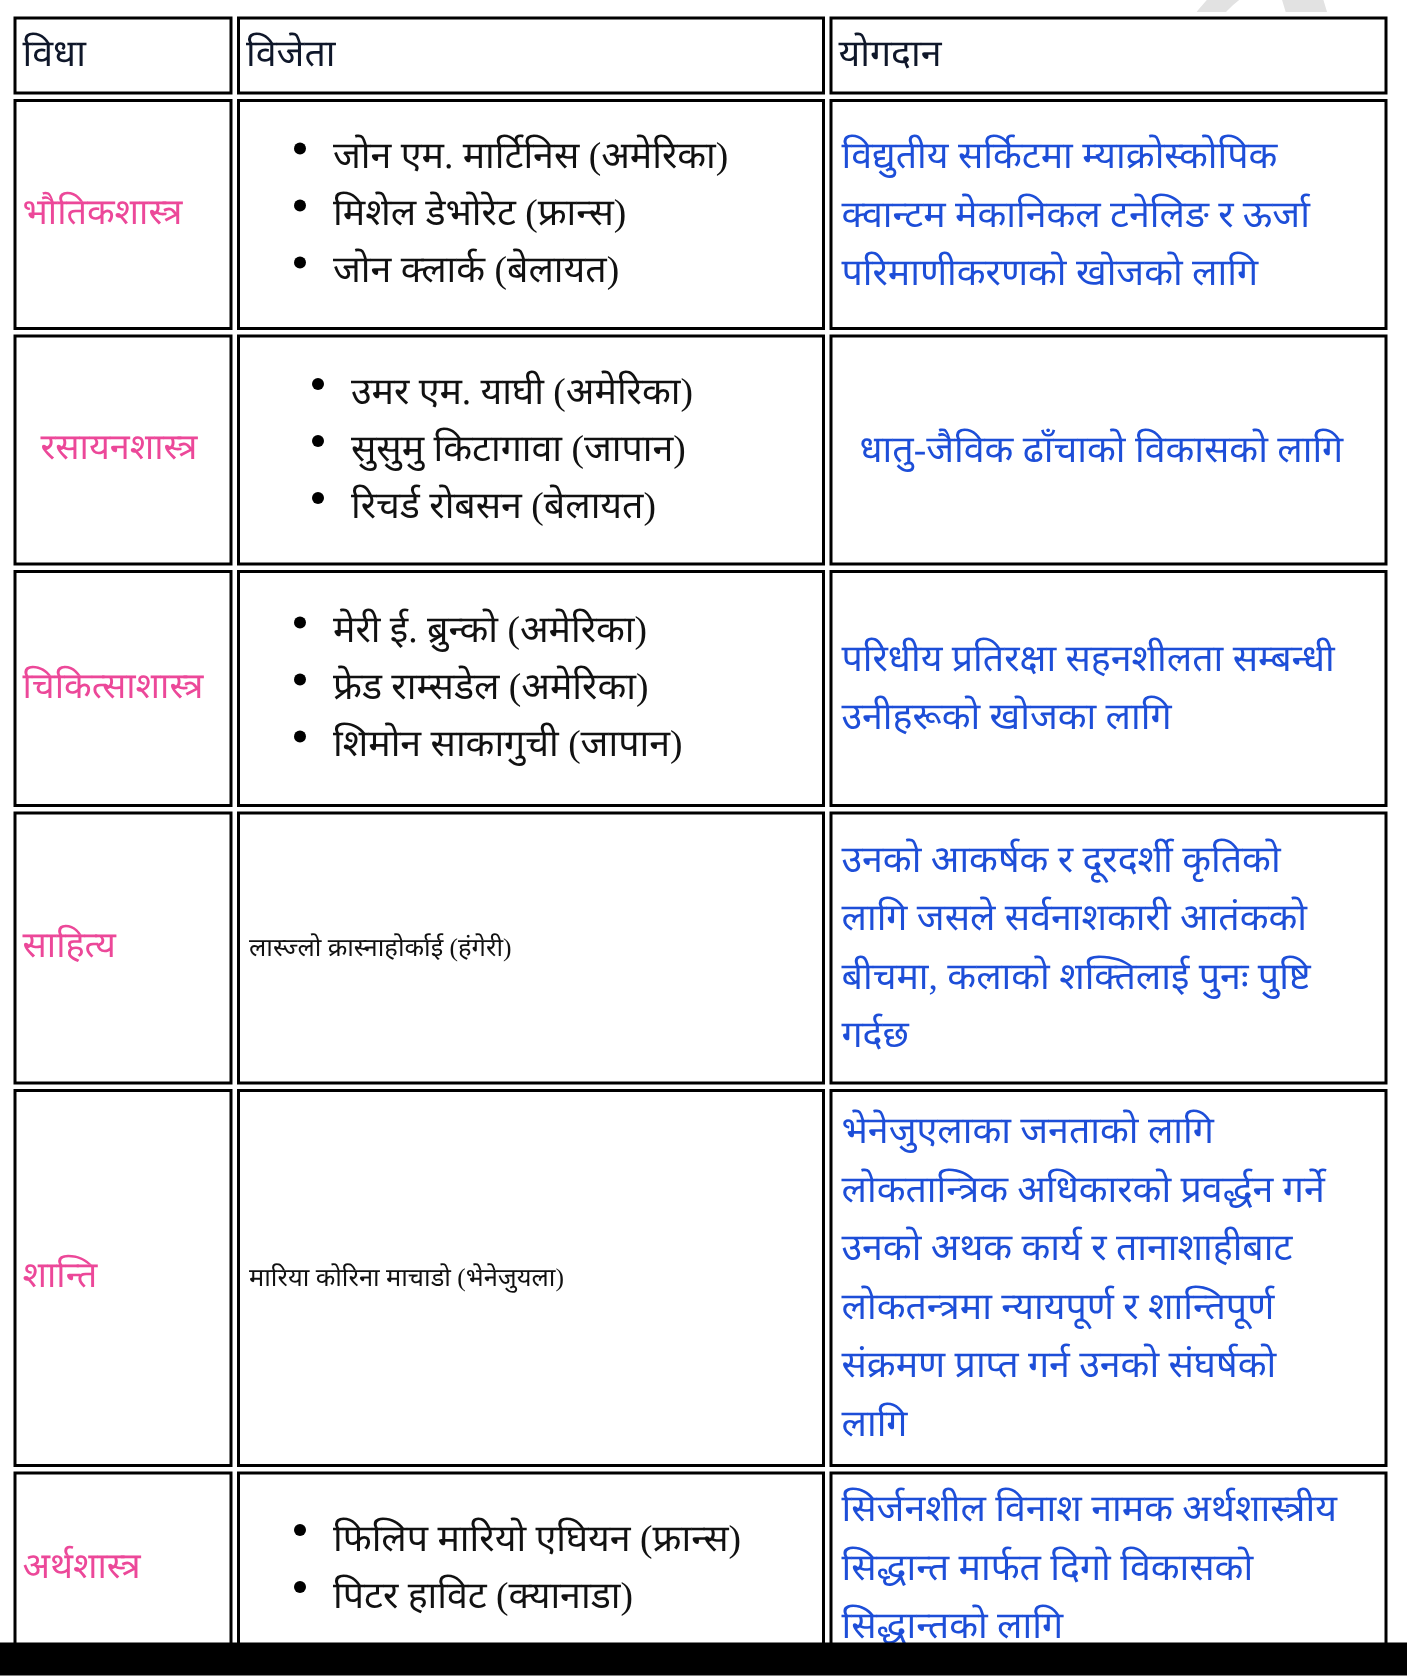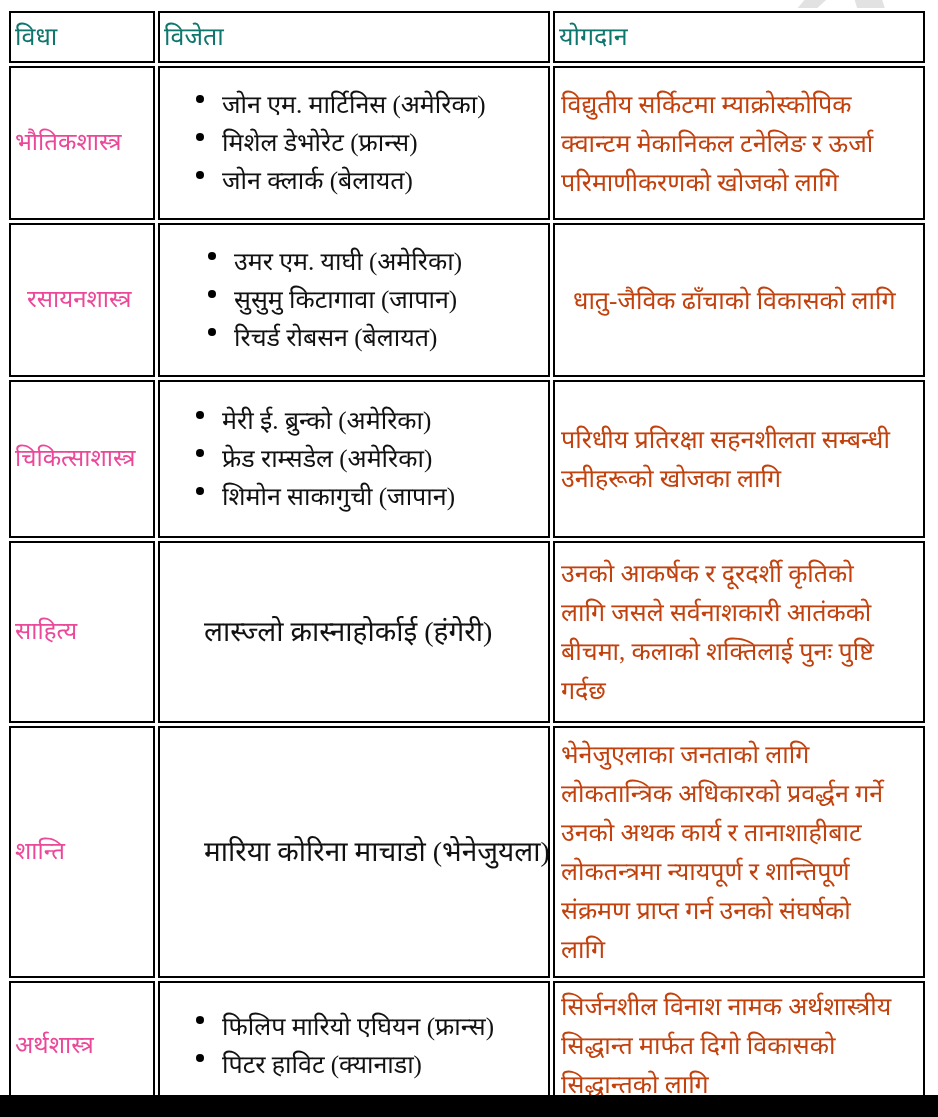--- a/index.html
+++ b/index.html
@@ -70,21 +70,21 @@
   col.c-winner  { width: 392px; }
   col.c-contrib { width: 372px; }
 
   .hdr-cell {
     height: 40px;
     vertical-align: middle;
   }
   .hdr-text {
     font-size: 25px;
     line-height: 1.1;
-    color: #0f766e;
+    color: #0f172a;
   }
 
   .field-cell {
     vertical-align: middle;
   }
   .field-text {
     font-size: 24px;
     line-height: 1.15;
     color: #ec4899;
     white-space: nowrap;
@@ -107,33 +107,32 @@
     position: absolute;
     left: -26px;
     top: 0.34em;
     width: 8px;
     height: 8px;
     background: #000000;
     border-radius: 50%;
     display: block;
   }
   .winner-single {
-    font-size: 28px;
+    font-size: 17px;
     line-height: 1.4;
     color: #111111;
     white-space: nowrap;
     padding-left: 2px;
-    margin-left: 38px;
   }
 
   .contrib-cell { vertical-align: middle; }
   .contrib-text {
     font-size: 25px;
     line-height: 1.56;
-    color: #c2410c;
+    color: #1d4ed8;
     padding-left: 2px;
   }
 
   
   tr.row-physics    td { height: 142px; margin-left: 48px; }
   tr.row-chemistry  td { height: 142px; padding-left: 16px; }
   tr.row-medicine   td { height: 146px; }
   tr.row-literature td { height: 170px; }
   tr.row-peace      td { height: 240px; }
   tr.row-economics  td { height: 110px; }

